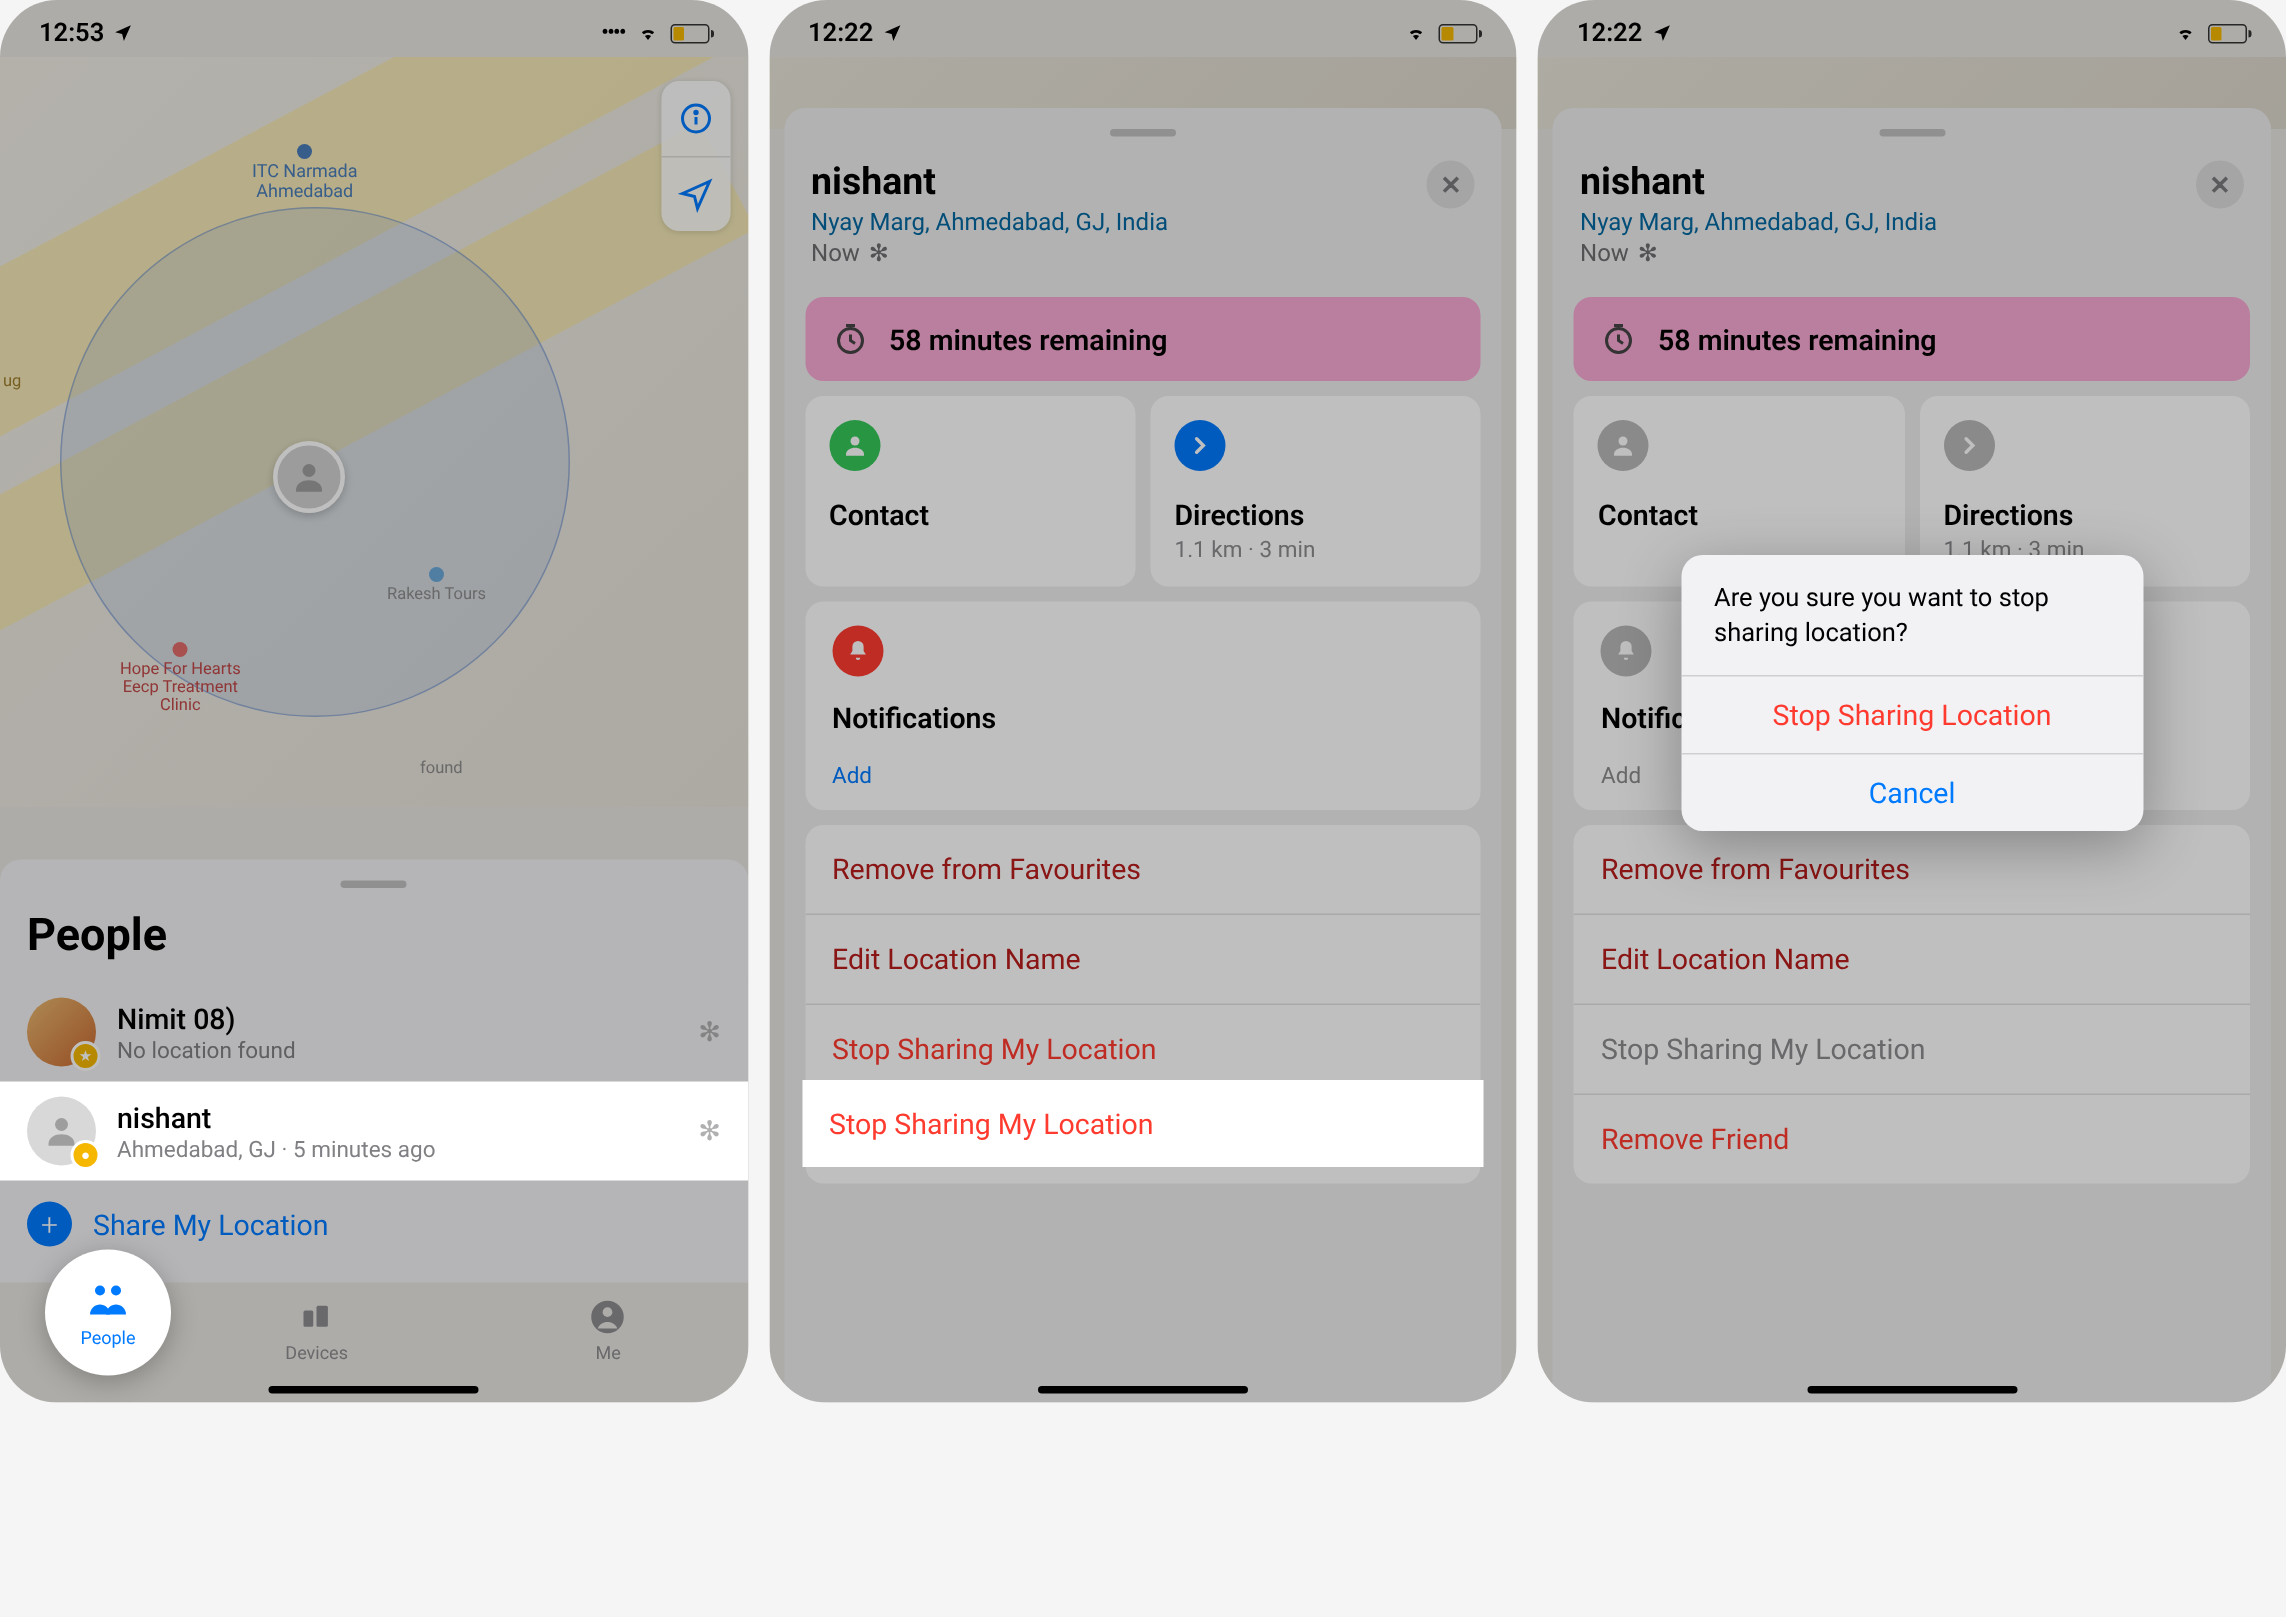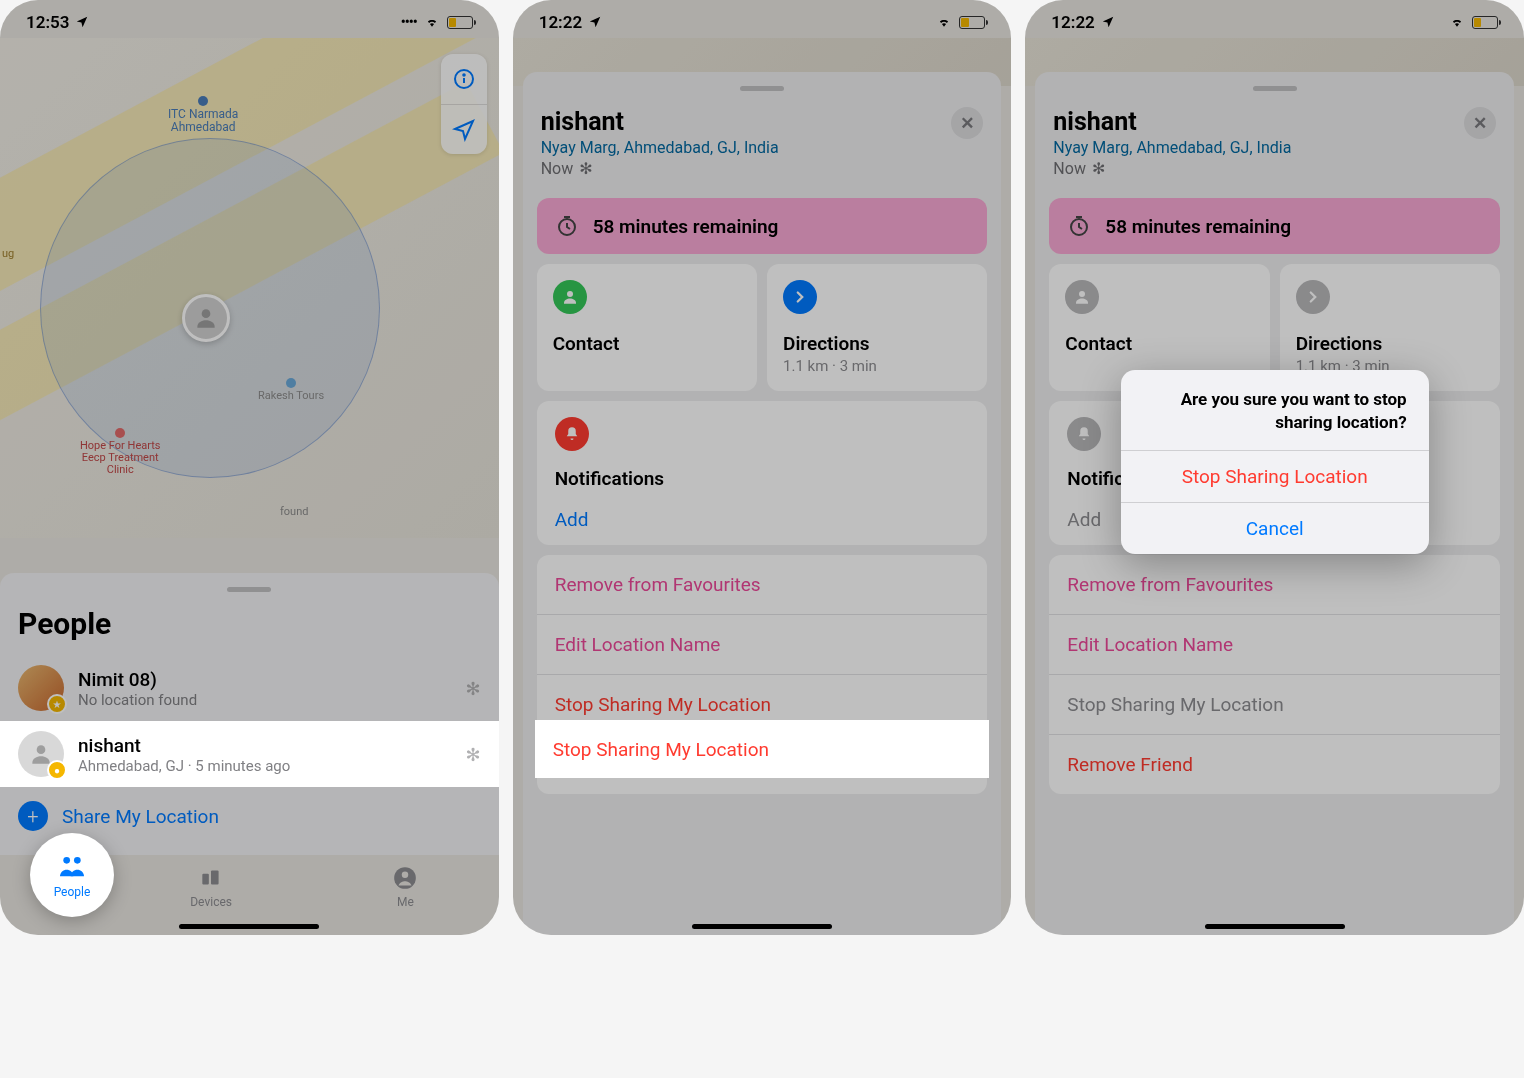--- a/index.html
+++ b/index.html
@@ -244,32 +244,32 @@
     background: #fff; border-radius: 12px;
     padding: 16px 18px 14px 18px; margin-top: 10px;
   }
   .notif-card .ic-red {
     width: 34px; height: 34px; border-radius: 50%;
     background: #ff3b30; color: #fff;
     display: flex; align-items: center; justify-content: center;
     margin-bottom: 16px;
   }
   .notif-card .ntitle { font-size: 19px; font-weight: 600; margin-bottom: 18px; }
-  .notif-card .add { font-size: 19px; color: #007aff; }
+  .notif-card .add { font-size: 15px; color: #007aff; }
   .list-card {
     background: #fff; border-radius: 12px; margin-top: 10px;
     overflow: hidden;
   }
   .list-row {
     padding: 18px 18px;
     font-size: 19px;
     border-bottom: 0.5px solid #e2e2e4;
   }
   .list-row:last-child { border-bottom: none; }
-  .list-row.blue { color: #ec4899; }
+  .list-row.blue { color: #b91c1c; }
   .list-row.red { color: #ff3b30; }
 
   
   .phone2-overlay {
     position: absolute; inset: 0; z-index: 6;
     pointer-events: none;
   }
   .highlight-strip {
     position: absolute;
     left: 22px; right: 22px; height: 58px;
@@ -285,21 +285,21 @@
     left: 50%; transform: translateX(-50%);
     top: 370px;
     width: 308px;
     background: #f2f2f5;
     border-radius: 14px;
     z-index: 30;
     overflow: hidden;
     box-shadow: 0 10px 40px rgba(0,0,0,0.3);
   }
   .as-title {
-    font-size: 17px; font-weight: 700; text-align: right;
+    font-size: 17px; font-weight: 400; text-align: left;
     padding: 18px 22px 16px 22px; line-height: 1.35;
   }
   .as-btn {
     border-top: 0.5px solid #cfcfd2;
     text-align: center;
     padding: 14px 0;
     font-size: 19px;
   }
   .as-btn.red { color: #ff3b30; }
   .as-btn.blue { color: #007aff; }

